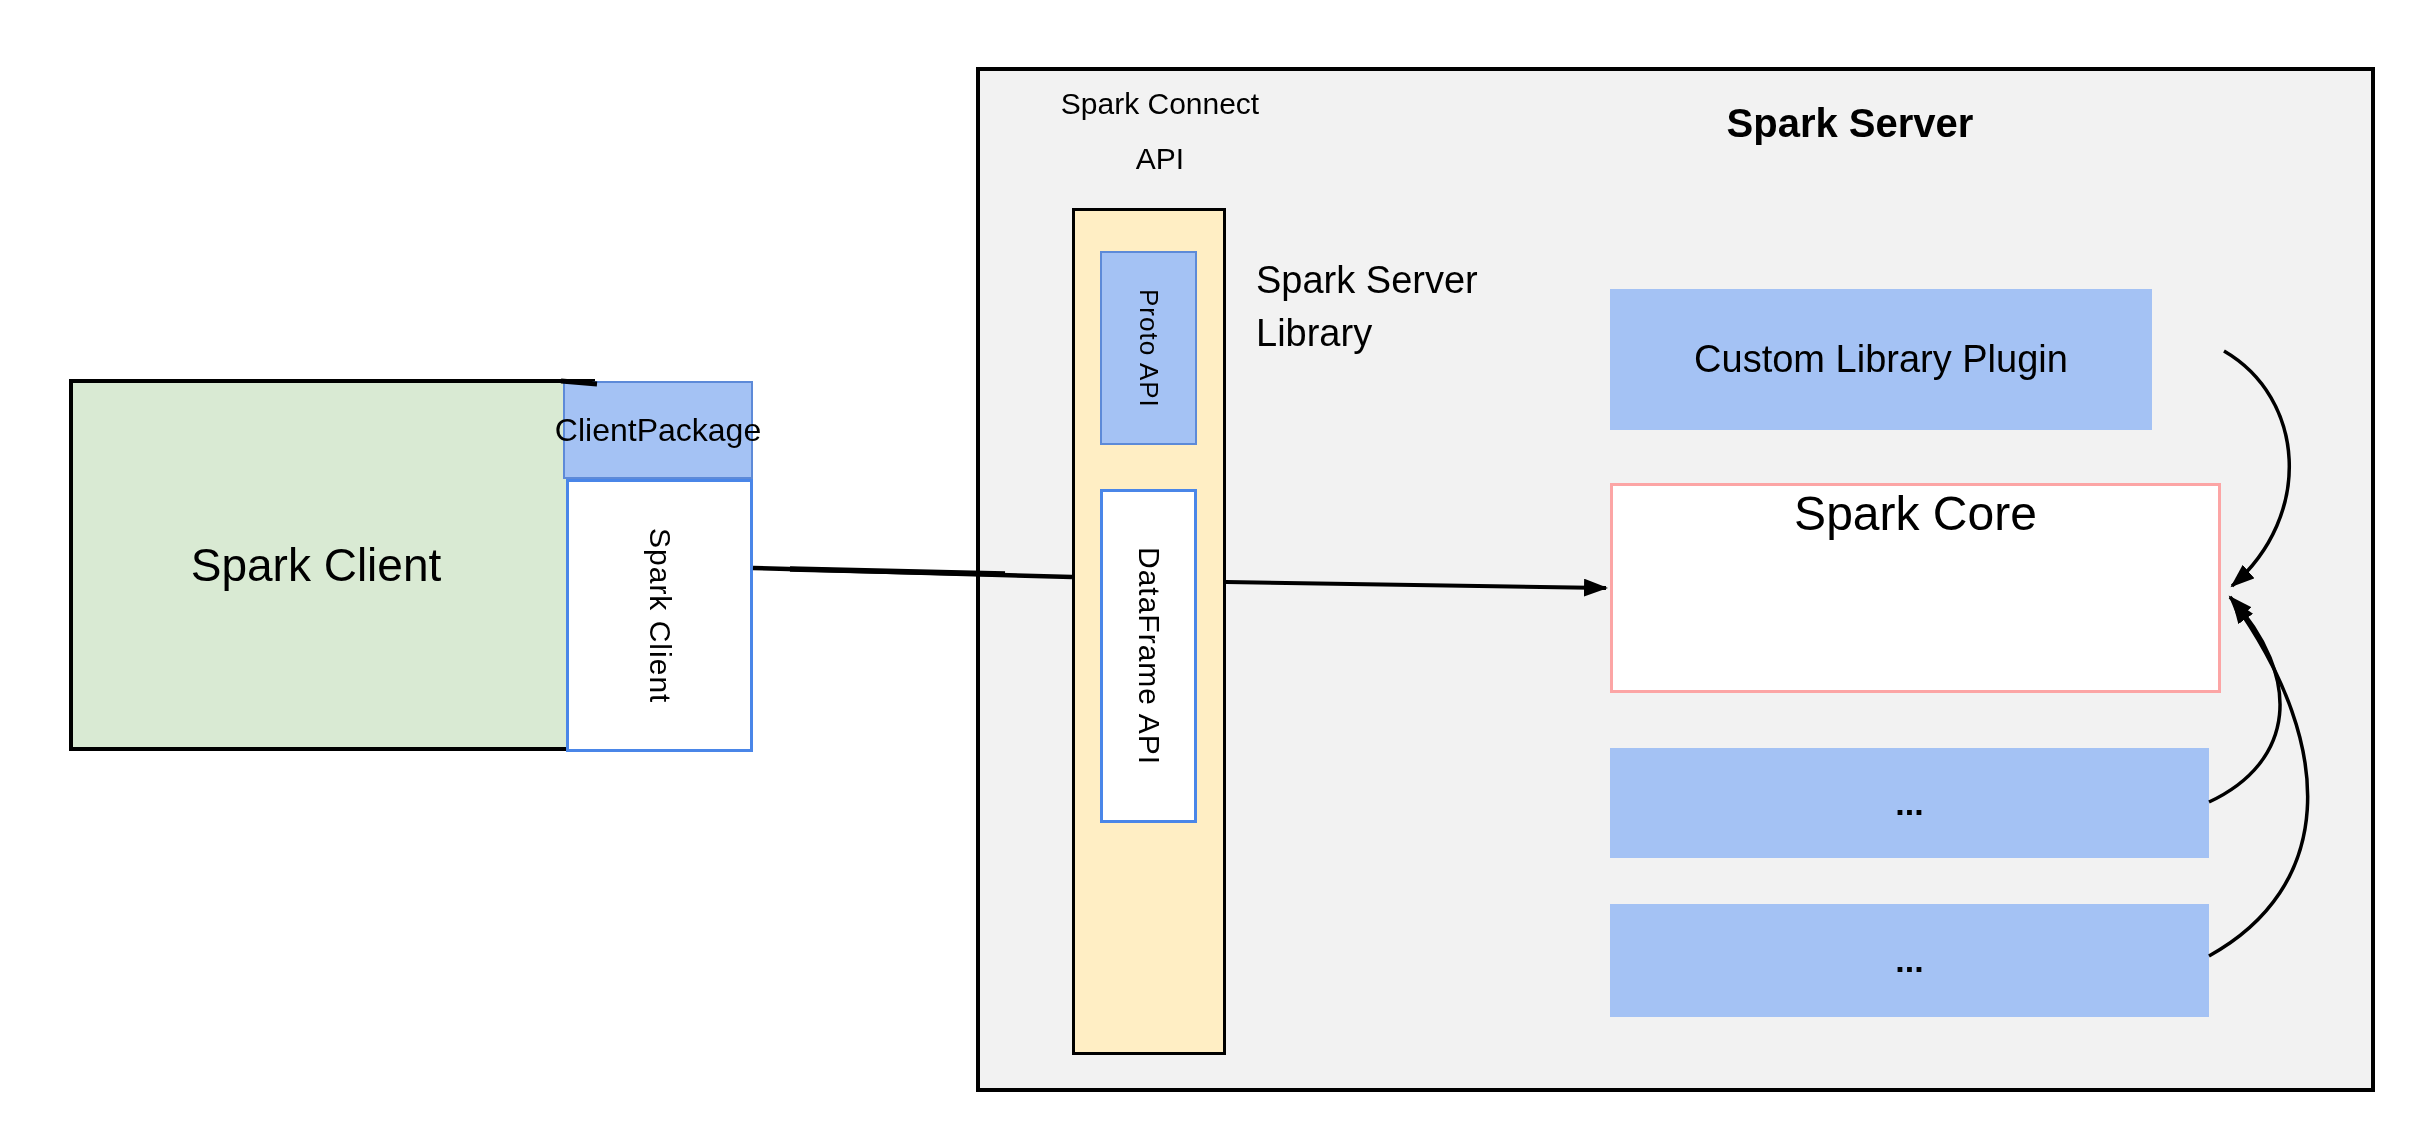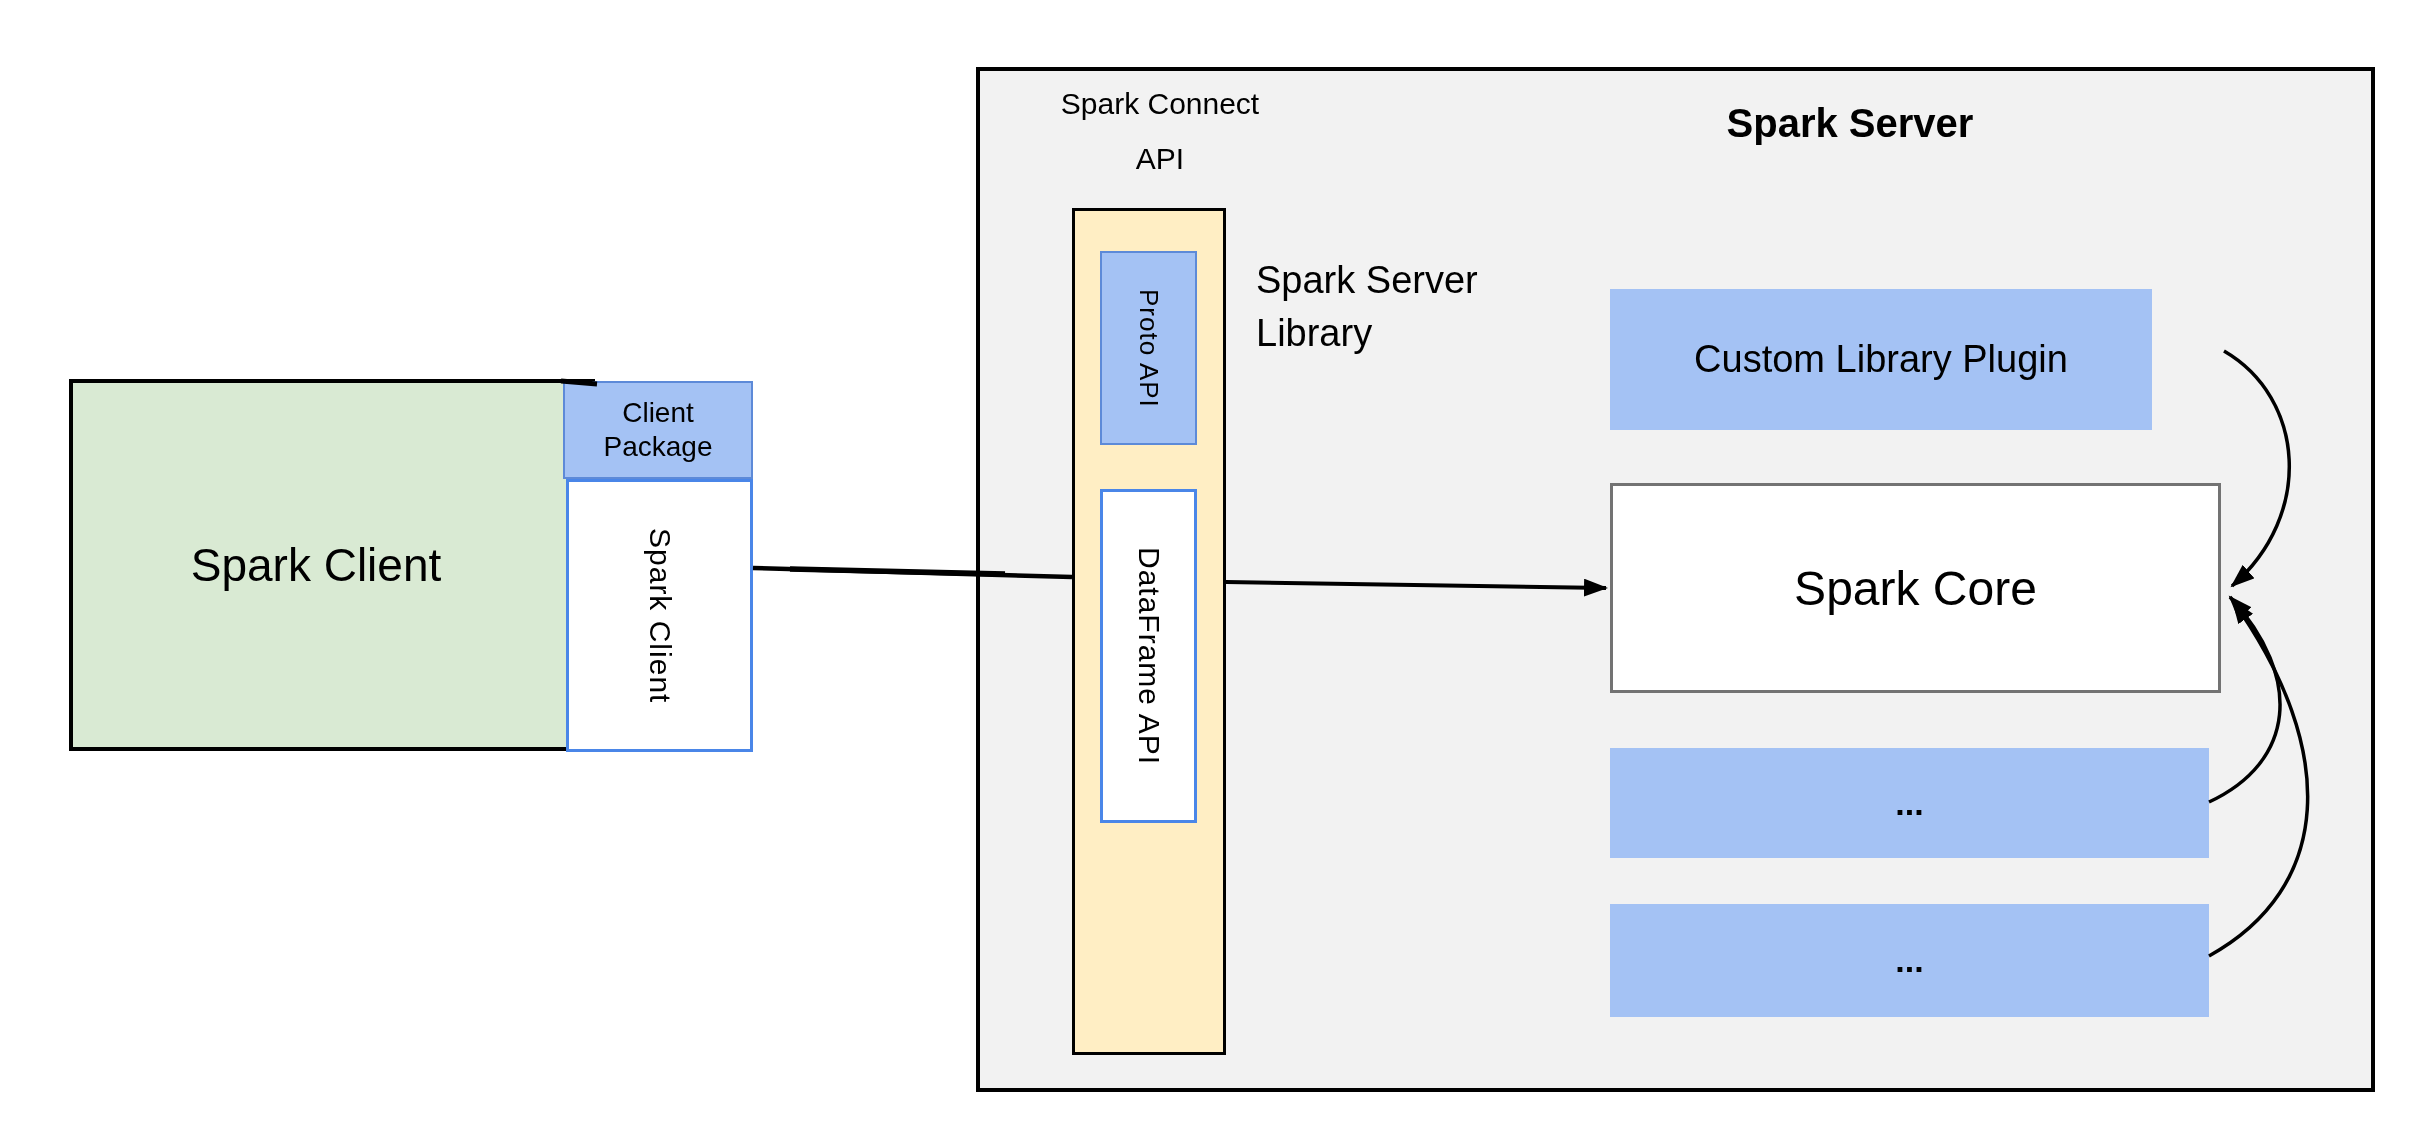--- a/index.html
+++ b/index.html
@@ -45,22 +45,22 @@
   .library-label {
     left: 1256px; top: 254px; width: 330px;
     font-size: 38px; line-height: 53px; text-align: left; z-index: 3;
   }
   .label-line { display: block; }
 
   
   .client-package {
     left: 563px; top: 381px; width: 190px; height: 98px;
     background: #a4c2f4; border: 2px solid #5d8ad8;
-    display: flex; flex-direction: column; justify-content: center; align-items: center;
-    font-size: 28px; line-height: 34px; text-align: left; z-index: 4;
+    display: flex; flex-direction: row; justify-content: center; align-items: center;
+    font-size: 32px; line-height: 34px; text-align: left; z-index: 4;
   }
   .spark-client-box {
     left: 566px; top: 479px; width: 187px; height: 273px;
     background: #ffffff; border: 3px solid #4a86e8;
     display: flex; justify-content: center; align-items: center; z-index: 4;
   }
   .proto-box {
     left: 1100px; top: 251px; width: 97px; height: 194px;
     background: #a4c2f4; border: 2px solid #5d8ad8;
     display: flex; justify-content: center; align-items: center; z-index: 4;
@@ -77,22 +77,22 @@
 
   
   .plugin-box {
     left: 1610px; top: 289px; width: 542px; height: 141px;
     background: #a4c2f4;
     display: flex; justify-content: center; align-items: center;
     font-size: 38px; z-index: 4;
   }
   .core-box {
     left: 1610px; top: 483px; width: 611px; height: 210px;
-    background: #ffffff; border: 3px solid #737373;
-    display: flex; justify-content: center; align-items: center;
+    background: #ffffff; border: 3px solid #fca5a5;
+    display: flex; justify-content: center; 
     font-size: 48px; z-index: 4;
   }
   .dots-box-1 {
     left: 1610px; top: 748px; width: 599px; height: 110px;
     background: #a4c2f4;
     display: flex; justify-content: center; align-items: center;
     font-size: 34px; font-weight: bold; z-index: 4;
   }
   .dots-box-2 {
     left: 1610px; top: 904px; width: 599px; height: 113px;

